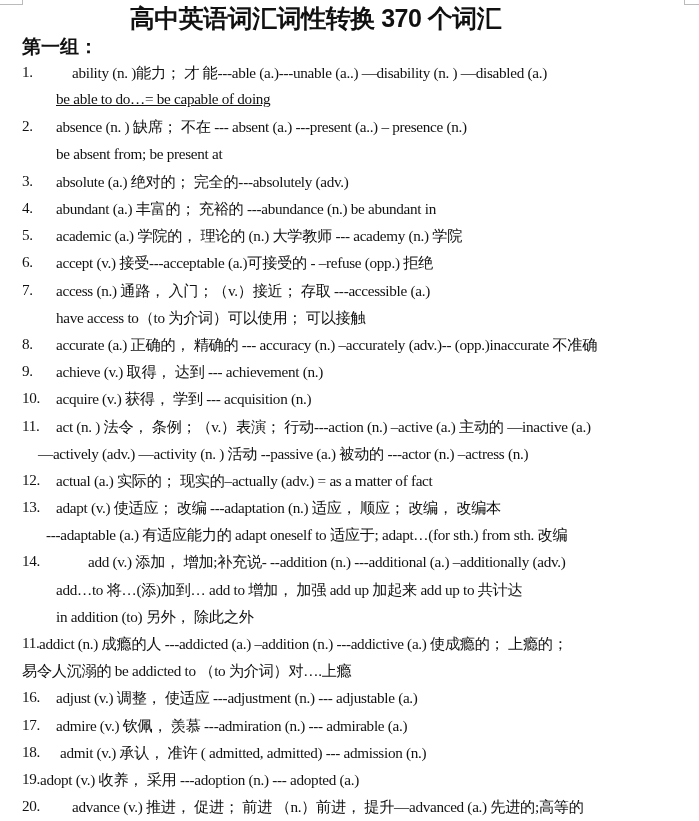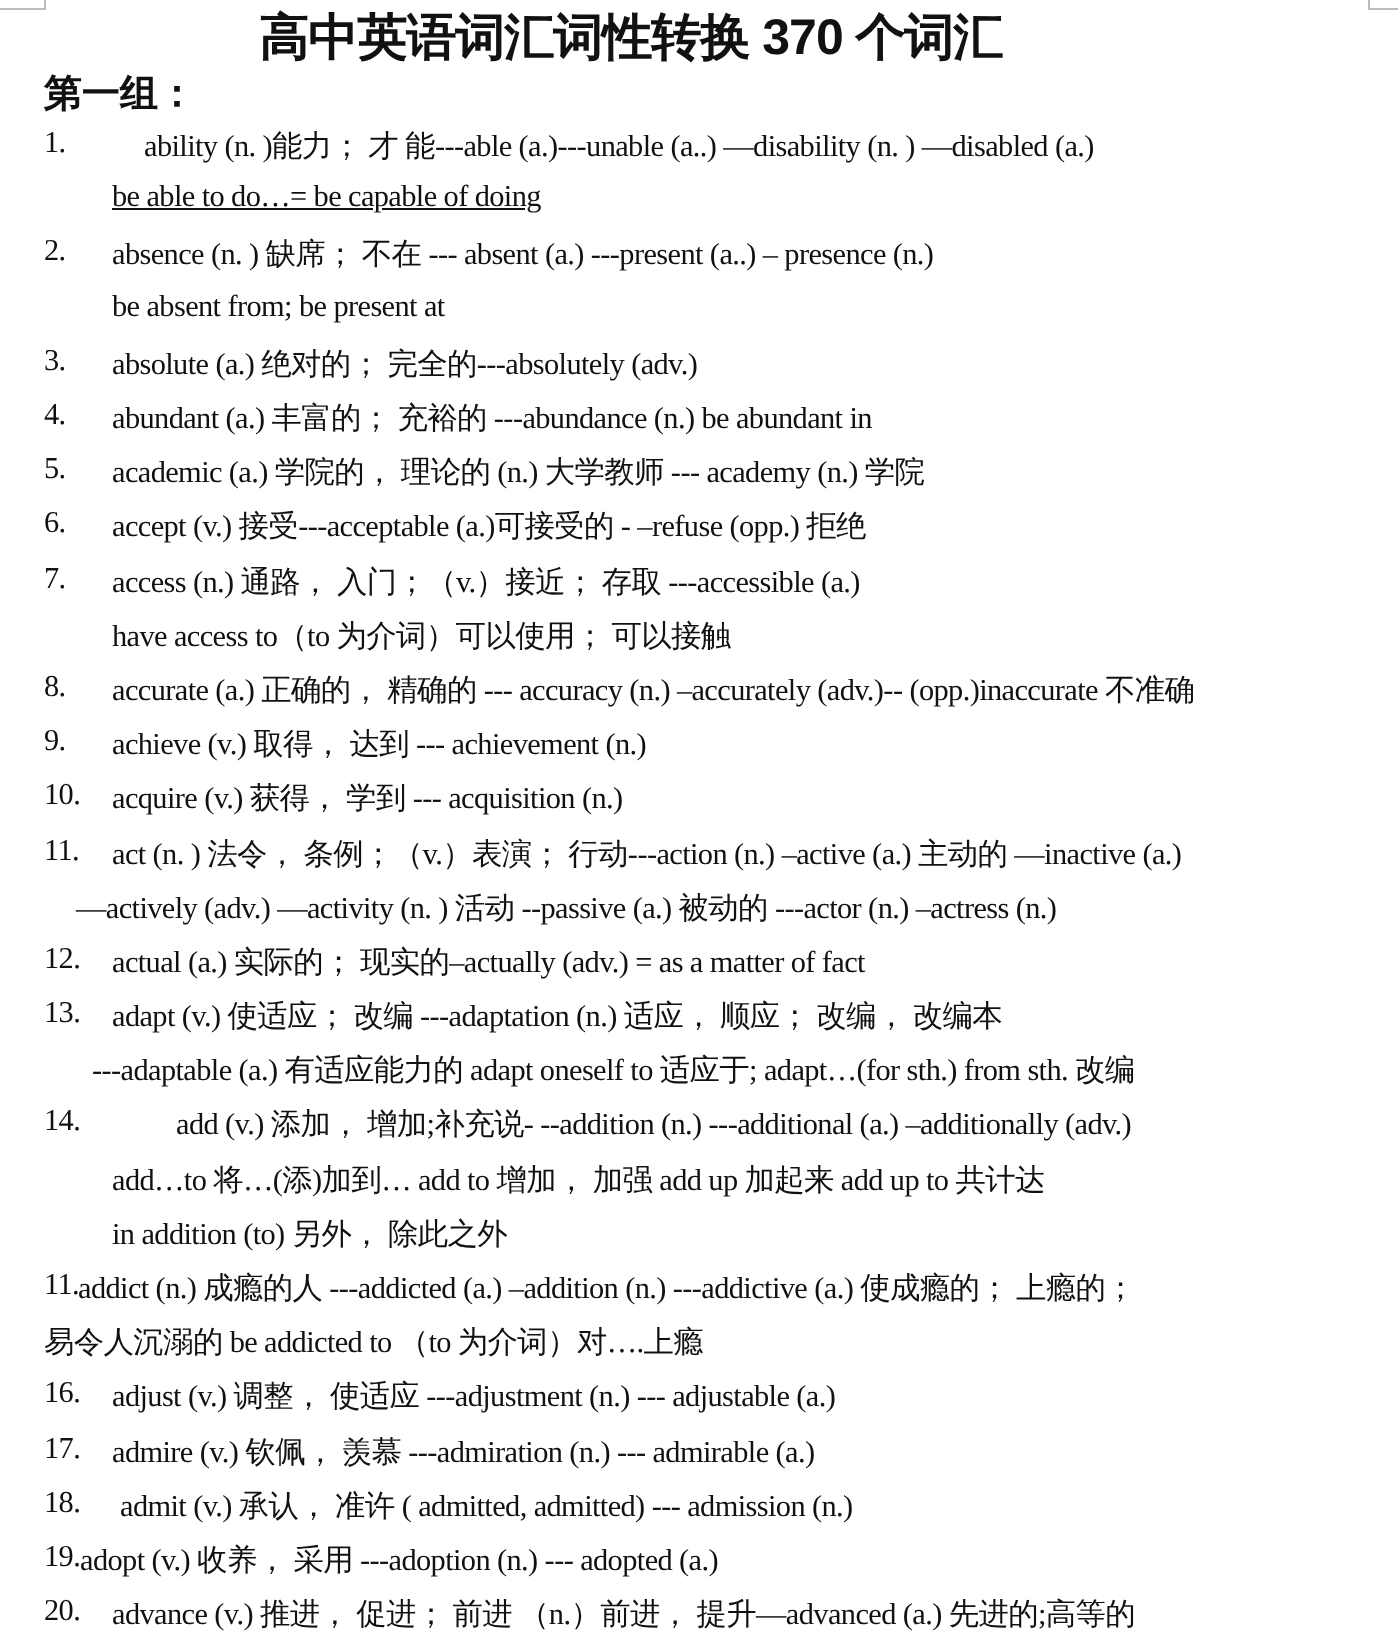--- a/index.html
+++ b/index.html
@@ -123,15 +123,15 @@
     <div class="line" style="top: 743px;">
       <span class="num">18.</span>
       <span class="txt" style="left: 60px;">admit (v.) 承认， 准许 ( admitted, admitted) --- admission (n.)</span>
     </div>
     <div class="line" style="top: 770px;">
       <span class="num">19.</span>
       <span class="txt" style="left: 40px;">adopt (v.) 收养， 采用 ---adoption (n.) --- adopted (a.)</span>
     </div>
     <div class="line" style="top: 797px;">
       <span class="num">20.</span>
-      <span class="txt" style="left: 56px;">advance (v.) 推进， 促进； 前进 （n.）前进， 提升—advanced (a.) 先进的;高等的</span>
+      <span class="txt" style="left: 72px;">advance (v.) 推进， 促进； 前进 （n.）前进， 提升—advanced (a.) 先进的;高等的</span>
     </div>
   </div>
 
 </body></html>

